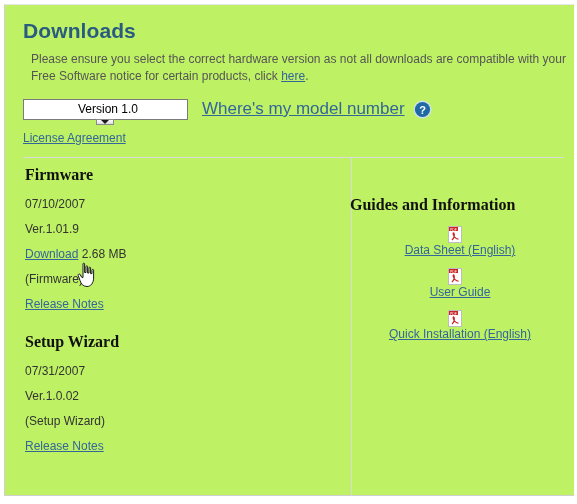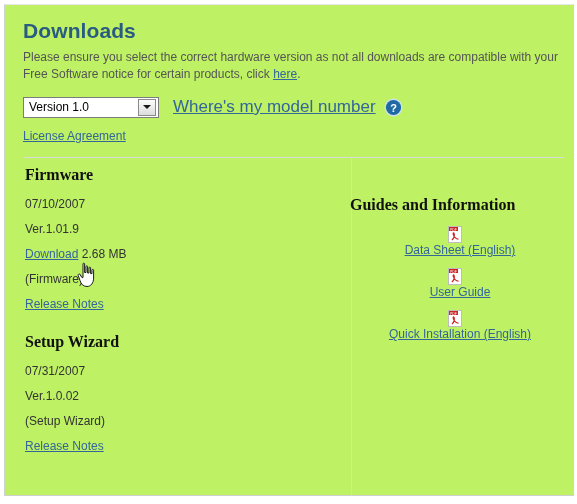--- a/index.html
+++ b/index.html
@@ -45,48 +45,49 @@
     letter-spacing: 0.1px;
     margin: 0 0 6px 0;
     line-height: 24px;
   }
 
   .intro {
     font-size: 12px;
     color: #555555;
     line-height: 17px;
     white-space: nowrap;
-    margin: 0;
+    margin: 8px;
   }
   .intro .line2 { display: block; }
 
   a.lnk {
     color: #336699;
     text-decoration: underline;
     cursor: pointer;
   }
 
   
   .version-row {
     margin-top: 13px;
     display: flex;
     align-items: center;
     height: 22px;
   }
 
   .select-wrap {
     position: relative;
-    width: 136px;
+    width: 165px;
     height: 21px;
     background: #ffffff;
     border: 1px solid #7b7b7b;
     box-sizing: border-box;
     display: flex;
     align-items: center;
     cursor: pointer;
+    flex-direction: column;
   }
   .select-value {
     font-size: 12px;
     color: #000000;
     padding-left: 5px;
     flex: 1;
     line-height: 19px;
   }
   .select-btn {
     width: 18px;

